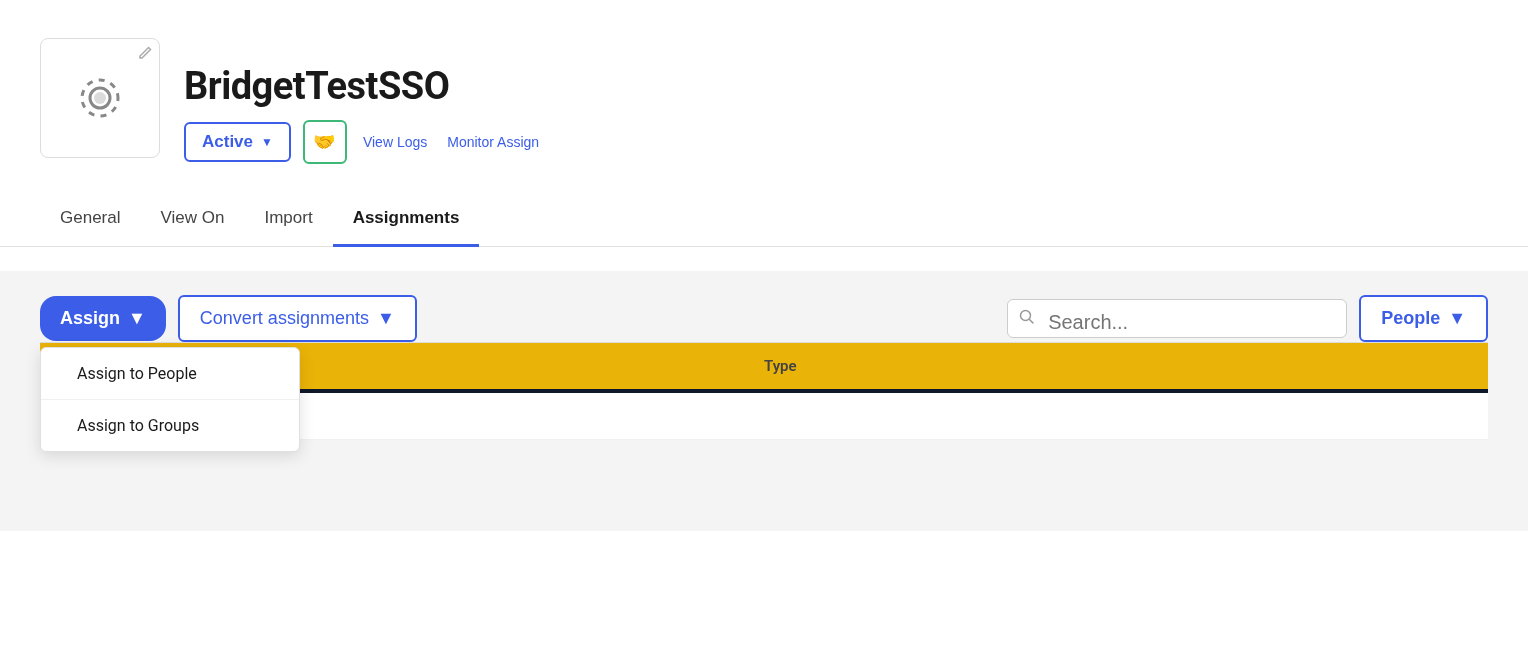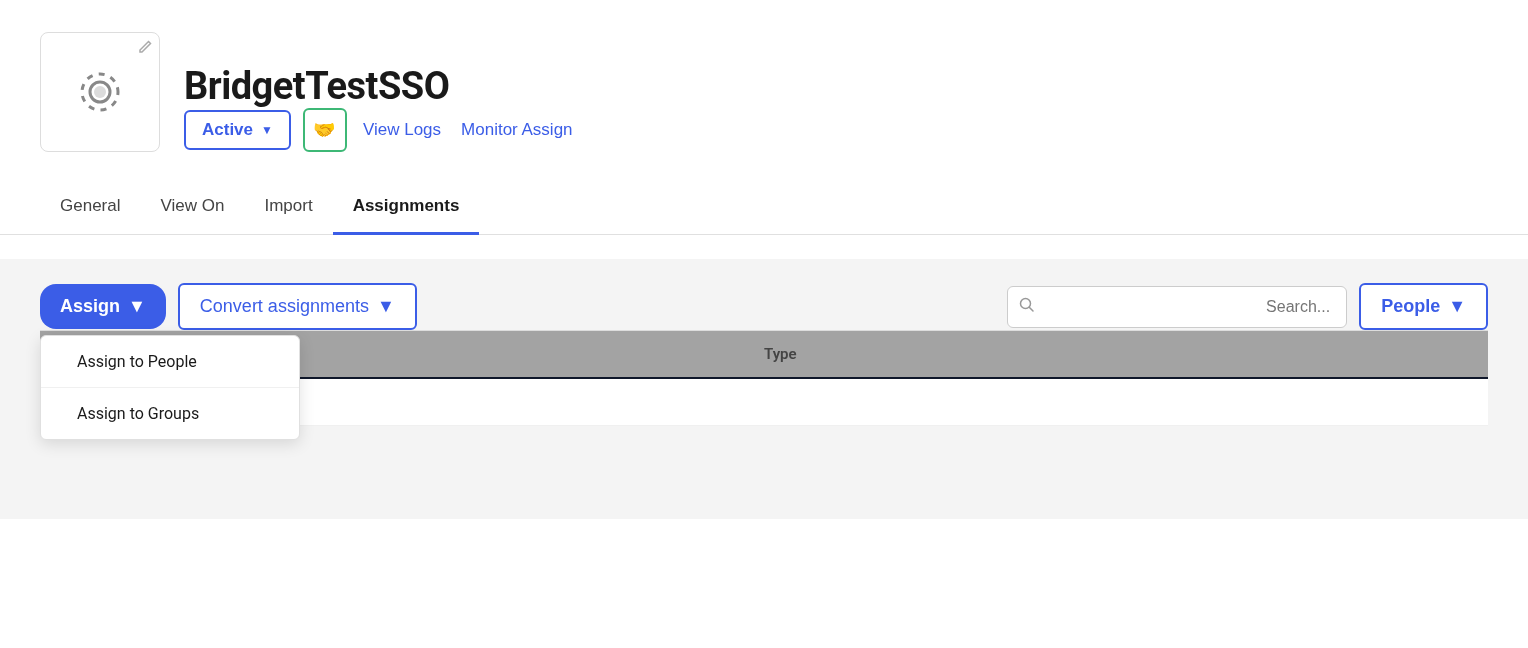--- a/index.html
+++ b/index.html
@@ -37,21 +37,21 @@
       background: none;
       border: none;
       cursor: pointer;
       color: #aaa;
       font-size: 14px;
     }
 
     .header-info {
       display: flex;
       flex-direction: column;
-      gap: 0;
+      gap: 12px;
       margin-top: 32px;
     }
 
     .app-title {
       font-size: 38px;
       font-weight: 700;
       color: #1a1a1a;
       letter-spacing: -0.5px;
     }
 
@@ -90,21 +90,21 @@
       justify-content: center;
       cursor: pointer;
       color: #3db876;
       font-size: 20px;
     }
 
     .link-btn {
       background: none;
       border: none;
       color: #3b5de7;
-      font-size: 17px;
+      font-size: 14px;
       cursor: pointer;
       padding: 0 4px;
       font-weight: 400;
     }
 
     
     .tab-nav {
       margin-top: 28px;
       padding: 0 40px;
       border-bottom: 1px solid #e0e0e0;
@@ -177,28 +177,27 @@
 
     .search-container {
       flex: 1;
       max-width: 340px;
       margin-left: auto;
       position: relative;
     }
 
     .search-input {
       width: 100%;
-      padding: 11px 16px 11px 40px;
+      padding: 11px 16px 3px 40px;
       border: 1px solid #ccc;
       border-radius: 6px;
-      font-size: 16px;
+      font-size: 20px;
       background: #fff;
       color: #888;
       outline: none;
-      text-align: right;
     }
 
     .search-icon-wrap {
       position: absolute;
       left: 12px;
       top: 50%;
       transform: translateY(-50%);
       color: #999;
       font-size: 16px;
     }
@@ -221,22 +220,22 @@
     .table-area {
       margin-top: 0;
       background: #fff;
       border-top: 1px solid #ddd;
     }
 
     .table-header {
       display: grid;
       grid-template-columns: 1fr 1fr;
       padding: 14px 20px;
-      border-bottom: 2px solid #0f172a;
-      background: #a3a3a3;
+      border-bottom: 4px solid #0f172a;
+      background: #eab308;
     }
 
     .table-header-cell {
       font-size: 15px;
       font-weight: 600;
       color: #444;
     }
 
     .table-row {
       display: grid;

